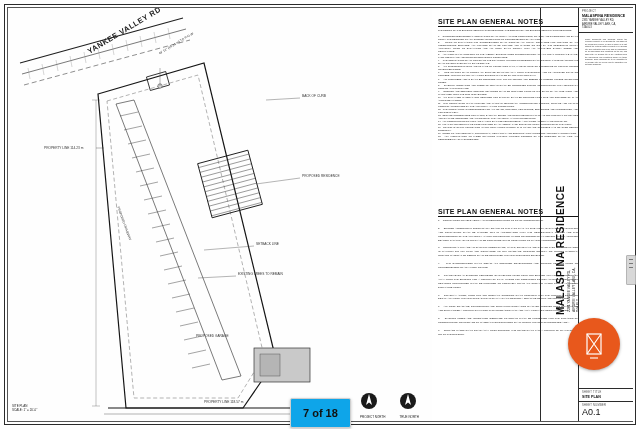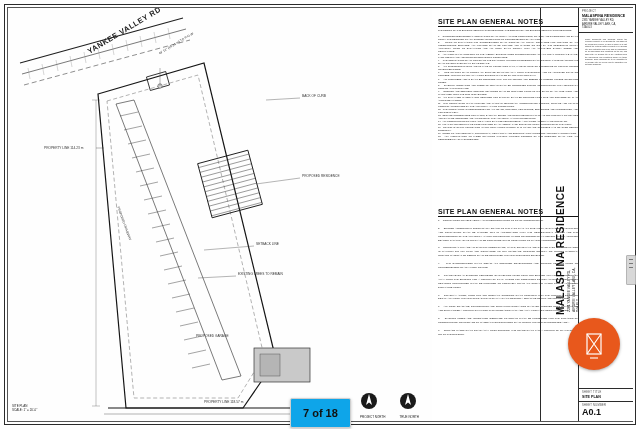--- a/index.html
+++ b/index.html
@@ -90,21 +90,21 @@
   .tb-logo{
     text-align:center;padding:6px 2px;
   }
   .tb-logo .m4{font-size:11px;font-weight:bold;letter-spacing:1px;color:#111;}
   .tb-logo .dg{font-size:6px;font-weight:bold;letter-spacing:2px;color:#111;margin-top:1px;}
   .tb-discl{
     font-size:1.9px;line-height:1.35;color:#333;padding:3px;text-align:justify;
     white-space:pre-wrap;
   }
   .tb-bottom{position:absolute;left:0;bottom:0;width:100%;}
-  .tb-sheetno{font-size:9px;font-weight:bold;color:#111;text-align:left;}
+  .tb-sheetno{font-size:9px;font-weight:normal;color:#111;text-align:left;}
 
   
   .vert-strip{
     position:absolute;left:540px;top:8px;width:38px;height:413px;
     border-left:1px solid #2b2b2b;
     box-sizing:border-box;
   }
   .vert-name{
     position:absolute;
     left:14px;bottom:95px;

